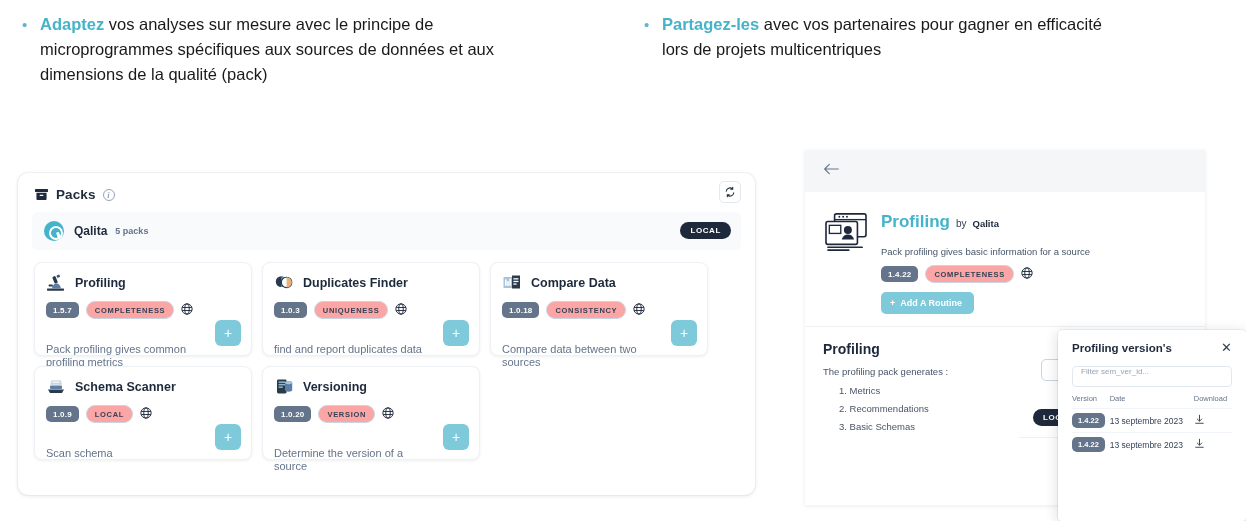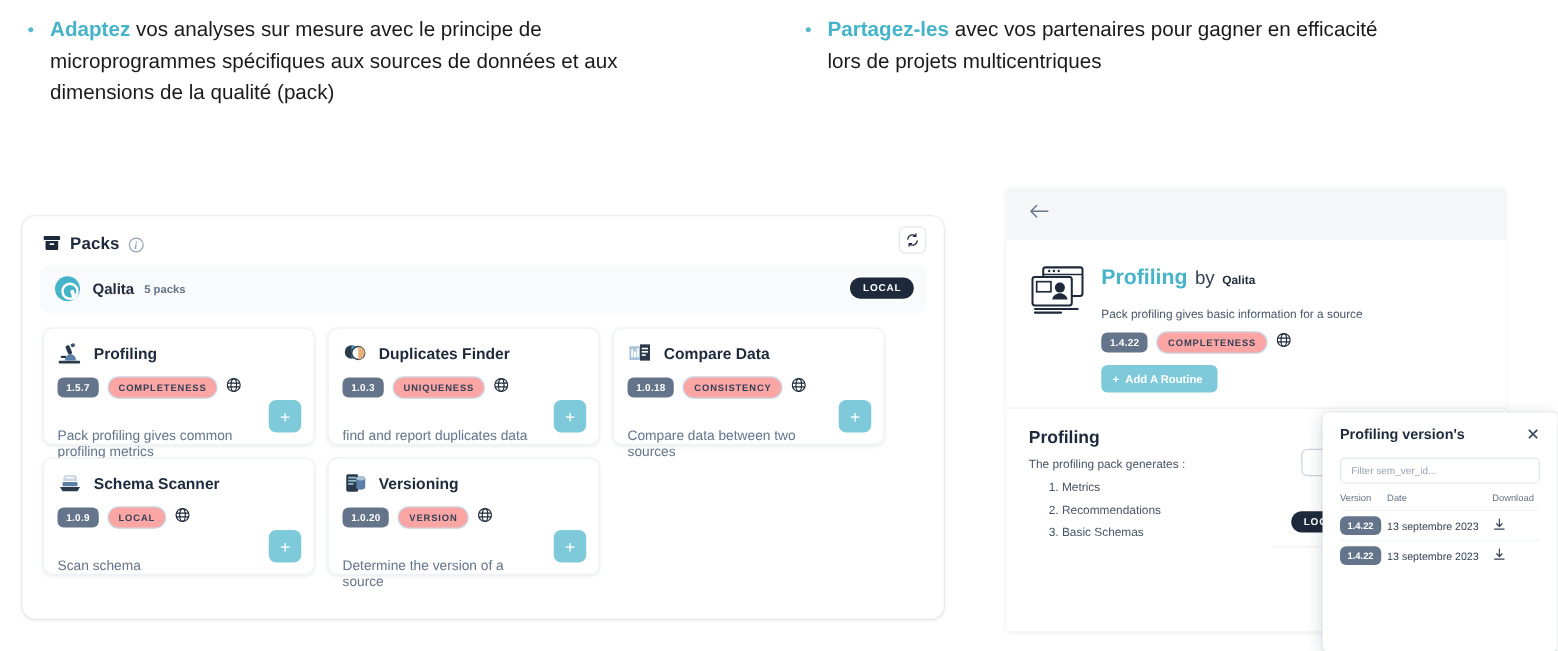--- a/index.html
+++ b/index.html
@@ -29,21 +29,21 @@
   .shot { position: absolute; }
 
   
   #packs-panel {
     left: 18px; top: 173px; width: 737px; height: 322px;
     background: #ffffff; border-radius: 10px;
     box-shadow: 0 1px 4px rgba(15,23,42,.10), 0 0 0 1px rgba(15,23,42,.04);
     overflow: hidden;
   }
   .packs-head {
-    display: flex; align-items: flex-end; gap: 7px;
+    display: flex; align-items: center; gap: 7px;
     padding: 14px 16px 10px 16px; position: relative;
   }
   .packs-title { font-size: 13.5px; font-weight: 700; color: #1e293b; letter-spacing: .1px; }
   .icon-box { width: 15px; height: 15px; flex: none; }
   .info-i {
     width: 12px; height: 12px; border: 1.2px solid #94a3b8; border-radius: 50%;
     color: #94a3b8; font-size: 8.5px; line-height: 10px; text-align: center;
     font-family: "Liberation Serif", serif; font-style: italic; font-weight: 700;
   }
   .refresh-btn {
@@ -121,21 +121,21 @@
     height: 42px; background: #f4f6f8; display: flex; align-items: center;
     padding-left: 18px;
   }
   .detail-card {
     background: #ffffff; margin: 6px 0 0 0; padding: 14px 0 12px 18px;
     border-bottom: 1px solid #eef1f4;
   }
   .dc-row { display: flex; gap: 12px; align-items: flex-start; }
   .dc-title-line { display: flex; align-items: baseline; gap: 6px; }
   .dc-title { font-size: 17px; font-weight: 700; color: #45b3c9; }
-  .dc-by { font-size: 15px; color: #334155; }
+  .dc-by { font-size: 10px; color: #334155; }
   .dc-vendor { font-size: 9.5px; color: #1e293b; font-weight: 700; }
   .dc-sub { font-size: 9.5px; color: #475569; margin-top: 14px; }
   .dc-badges { display: flex; align-items: center; gap: 7px; margin-top: 8px; }
   .routine-btn {
     margin-top: 9px; background: #7ec9da; color: #ffffff;
     font-size: 9px; font-weight: 700; border-radius: 5px;
     padding: 6px 12px 6px 9px; display: inline-flex; align-items: center; gap: 5px;
   }
   .detail-body { display: flex; padding: 14px 0 0 18px; position: relative; }
   .db-left { width: 196px; }
@@ -157,21 +157,21 @@
     left: 1058px; top: 330px; width: 188px; height: 191px;
     background: #ffffff; border-radius: 4px;
     box-shadow: 0 3px 14px rgba(15,23,42,.16), 0 0 0 1px rgba(15,23,42,.05);
     padding: 12px 14px;
   }
   .vd-head { display: flex; align-items: center; justify-content: space-between; }
   .vd-title { font-size: 11.5px; font-weight: 700; color: #1e293b; }
   .vd-close { font-size: 13px; color: #334155; line-height: 12px; }
   .vd-filter {
     margin-top: 12px; height: 21px; border: 1px solid #e2e8f0; border-radius: 4px;
-    display: flex; align-items: center; padding: 0 8px;
+    display: flex; align-items: flex-start; padding: 0 8px;
     font-size: 8px; color: #94a3b8;
   }
   .vd-table { width: 100%; border-collapse: collapse; margin-top: 7px; }
   .vd-table th {
     font-size: 7.5px; color: #64748b; font-weight: 400; text-align: left;
     padding: 0 0 5px 0;
   }
   .vd-table th.dl, .vd-table td.dl { text-align: left; }
   .vd-table td {
     font-size: 8.5px; color: #334155; padding: 4px 0;

